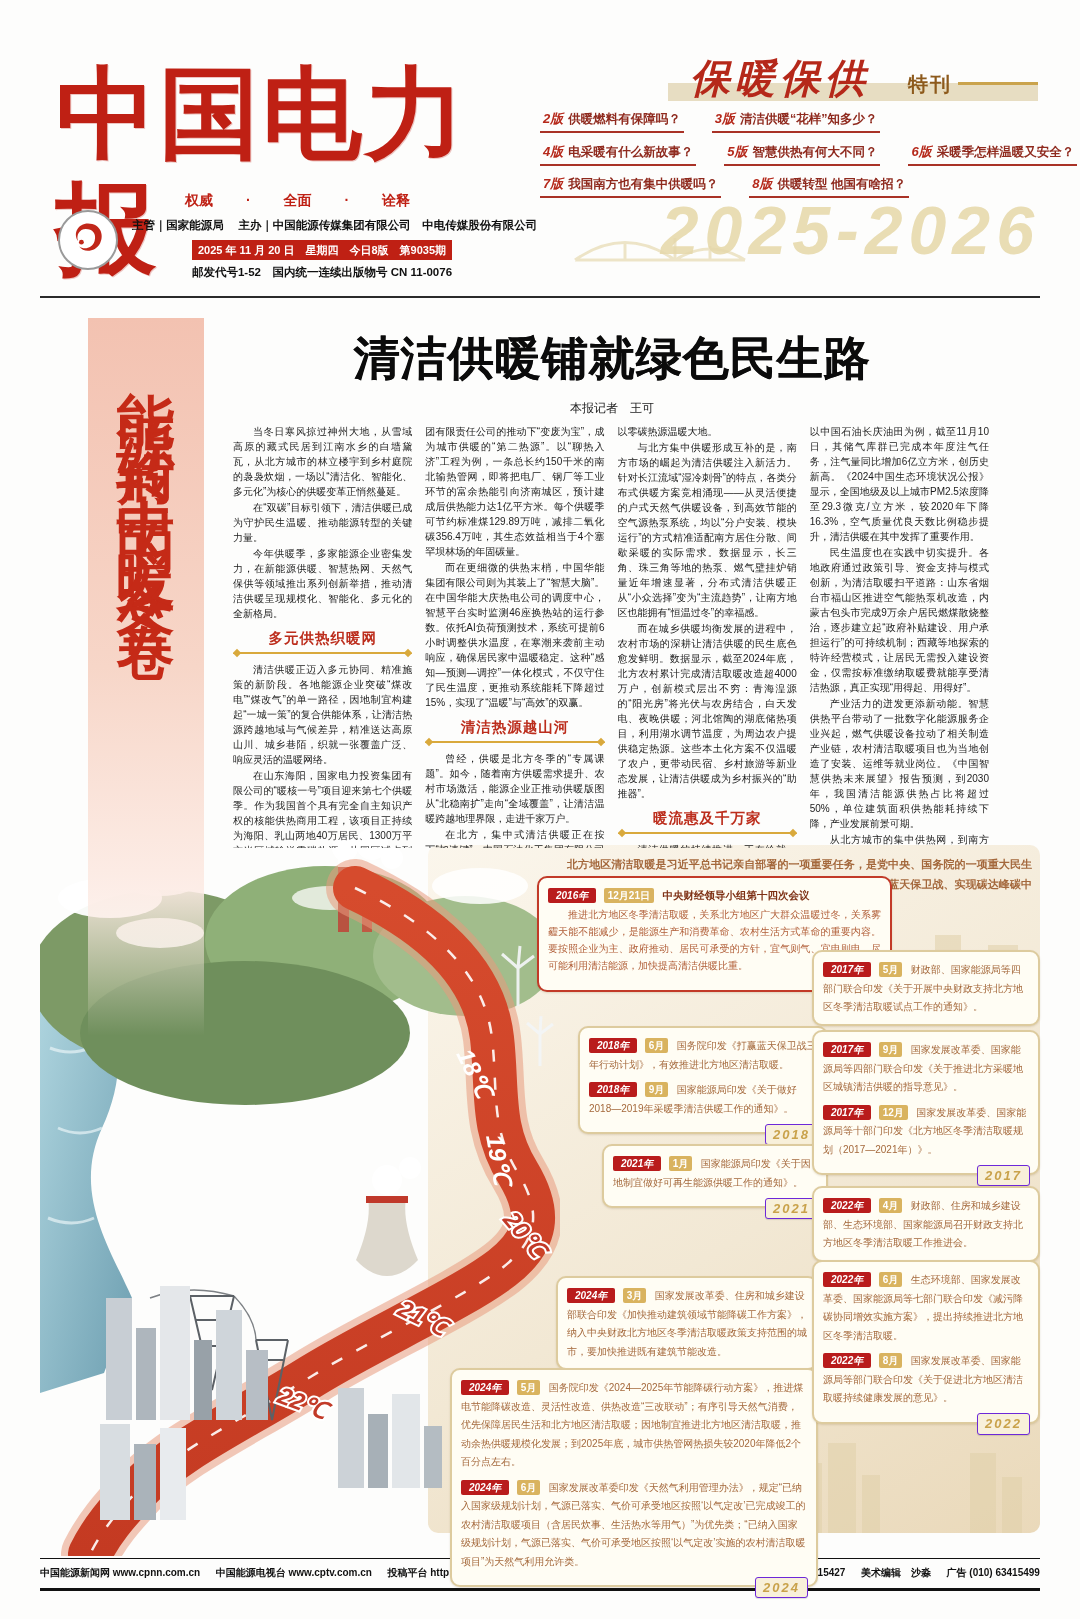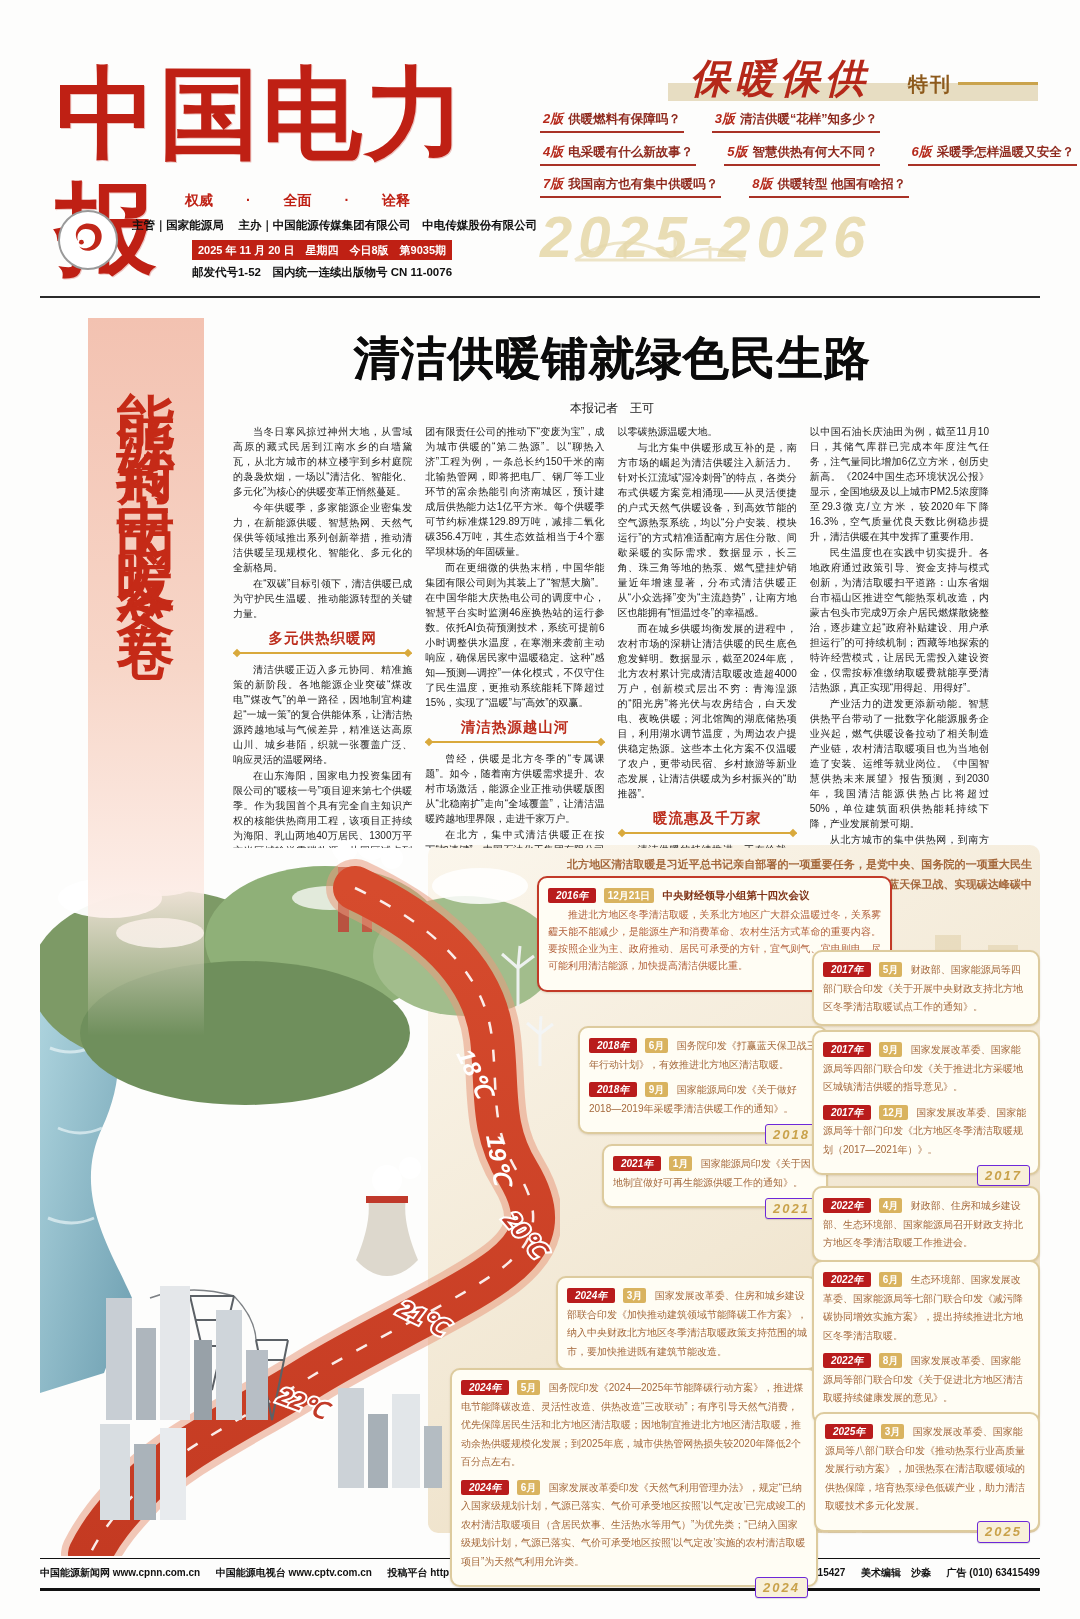--- a/index.html
+++ b/index.html
@@ -25,21 +25,21 @@
   .sp-band{position:absolute;left:128px;top:28px;right:2px;height:18px;background:#e7ddc2;}
   .sp-title{position:absolute;left:150px;top:-4px;font-family:"DejaVu Serif",serif;font-size:40px;
             font-weight:900;font-style:italic;color:#b5281a;letter-spacing:5px;}
   .sp-tag{position:absolute;left:368px;top:16px;font-size:20px;font-weight:900;color:#8d5a1c;letter-spacing:2px;}
   .sp-line{position:absolute;left:418px;top:27px;width:80px;height:3px;background:#caa34c;}
   .trow{position:absolute;left:0;width:100%;display:flex;justify-content:flex-start;gap:28px;z-index:1;}
   .trow1{top:55px;} .trow2{top:88px;} .trow3{top:120px;}
   .teaser{white-space:nowrap;font-size:12.5px;font-weight:800;color:#8f2a1e;
           border-bottom:2px solid #a93226;padding:0 3px 3px;}
   .teaser .pg{color:#b5281a;font-style:italic;margin-right:5px;font-size:13px;}
-  .season{position:absolute;left:0;top:148px;width:100%;text-align:left;font-size:58px;font-weight:900;
+  .season{position:absolute;left:0;top:136px;width:100%;text-align:right;font-size:68px;font-weight:900;
           font-style:italic;color:#e9ddb4;letter-spacing:6px;z-index:0;}
   .bridge{position:absolute;left:30px;top:165px;opacity:.65;z-index:0;}
 
   
   .side-banner{position:absolute;left:88px;top:318px;width:116px;height:920px;z-index:4;
     background:linear-gradient(180deg,#f3c2b1 0%,#f7d6c8 38%,#fcebe4 60%,rgba(252,235,228,0) 78%);}
   .side-title{position:absolute;left:50%;transform:translateX(-50%);top:26px;writing-mode:vertical-rl;
     font-family:"DejaVu Serif",serif;font-size:58px;font-weight:900;color:#c52a17;letter-spacing:26px;line-height:1;}
   .headline{position:absolute;left:236px;top:328px;width:752px;text-align:center;font-size:46px;font-weight:900;
     color:#0b0b0b;letter-spacing:1px;text-shadow:.6px 0 0 currentColor;font-family:Liberation Serif, serif;}
@@ -142,22 +142,22 @@
   <div class="side-banner">
     <div class="side-title">能源转型中的暖冬答卷</div>
   </div>
 
   <div class="headline">清洁供暖铺就绿色民生路</div>
   <div class="byline">本报记者　王可</div>
 
   <div class="cols">
     <div class="col">
       <p>当冬日寒风掠过神州大地，从雪域高原的藏式民居到江南水乡的白墙黛瓦，从北方城市的林立楼宇到乡村庭院的袅袅炊烟，一场以“清洁化、智能化、多元化”为核心的供暖变革正悄然蔓延。</p>
+      <p>在“双碳”目标引领下，清洁供暖已成为守护民生温暖、推动能源转型的关键力量。</p>
       <p>今年供暖季，多家能源企业密集发力，在新能源供暖、智慧热网、天然气保供等领域推出系列创新举措，推动清洁供暖呈现规模化、智能化、多元化的全新格局。</p>
-      <p>在“双碳”目标引领下，清洁供暖已成为守护民生温暖、推动能源转型的关键力量。</p>
       <div class="subhead">多元供热织暖网</div>
       <div class="subrule"></div>
       <p>清洁供暖正迈入多元协同、精准施策的新阶段。各地能源企业突破“煤改电”“煤改气”的单一路径，因地制宜构建起“一城一策”的复合供能体系，让清洁热源跨越地域与气候差异，精准送达高原山川、城乡巷陌，织就一张覆盖广泛、响应灵活的温暖网络。</p>
       <p>在山东海阳，国家电力投资集团有限公司的“暖核一号”项目迎来第七个供暖季。作为我国首个具有完全自主知识产权的核能供热商用工程，该项目正持续为海阳、乳山两地40万居民、1300万平方米区域输送零碳热源。从园区试点到县域覆盖，再到跨市供热，“暖核一号”不仅形成了三类可复制推广的标准方案，更实现了从示范到推广的跨越，为我国北方清洁供暖开辟出全新的技术路径。</p>
 
     </div>
     <div class="col">
       <p class="cont">团有限责任公司的推动下“变废为宝”，成为城市供暖的“第二热源”。以“聊热入济”工程为例，一条总长约150千米的南北输热管网，即将把电厂、钢厂等工业环节的富余热能引向济南城区，预计建成后供热能力达1亿平方米。每个供暖季可节约标准煤129.89万吨，减排二氧化碳356.4万吨，其生态效益相当于4个塞罕坝林场的年固碳量。</p>
       <p>而在更细微的供热末梢，中国华能集团有限公司则为其装上了“智慧大脑”。在中国华能大庆热电公司的调度中心，智慧平台实时监测46座换热站的运行参数。依托AI负荷预测技术，系统可提前6小时调整供水温度，在寒潮来袭前主动响应，确保居民家中温暖稳定。这种“感知—预测—调控”一体化模式，不仅守住了民生温度，更推动系统能耗下降超过15%，实现了“温暖”与“高效”的双赢。</p>
       <div class="subhead">清洁热源越山河</div>
@@ -300,28 +300,20 @@
       <span class="ebody inline">生态环境部、国家发展改革委、国家能源局等七部门联合印发《减污降碳协同增效实施方案》，提出持续推进北方地区冬季清洁取暖。</span>
     </div>
     <div class="entry">
       <span class="chip-y">2022年</span>
       <span class="chip-m">8月</span>
       <span class="ebody inline">国家发展改革委、国家能源局等部门联合印发《关于促进北方地区清洁取暖持续健康发展的意见》。</span>
     </div>
     <span class="ytag">2022</span>
   </div>
 
-  <div class="tcard" style="left:814px;top:1412px;width:204px;">
-    <div class="entry">
-      <span class="chip-y">2025年</span>
-      <span class="chip-m">3月</span>
-      <span class="ebody inline">国家发展改革委、国家能源局等八部门联合印发《推动热泵行业高质量发展行动方案》，加强热泵在清洁取暖领域的供热保障，培育热泵绿色低碳产业，助力清洁取暖技术多元化发展。</span>
-    </div>
-    <span class="ytag">2025</span>
-  </div>
 
   <div class="illu">
     <svg width="520" height="728" viewBox="0 0 520 728">
       <defs>
         <linearGradient id="seaG" x1="0" y1="0" x2="1" y2="1">
           <stop offset="0" stop-color="#a8d2dd"></stop>
             <stop offset="1" stop-color="#5d94a8"></stop>
         </linearGradient>
         <linearGradient id="roadG" x1="0" y1="0" x2="0" y2="1">
           <stop offset="0" stop-color="#d64b2d"></stop>

